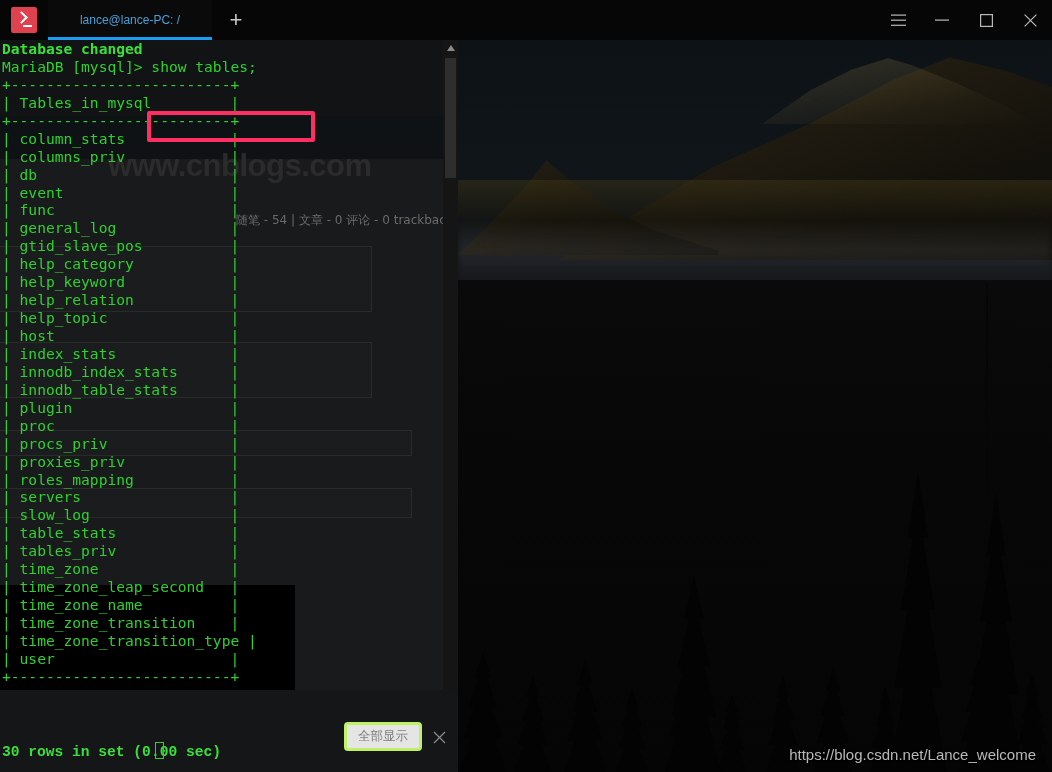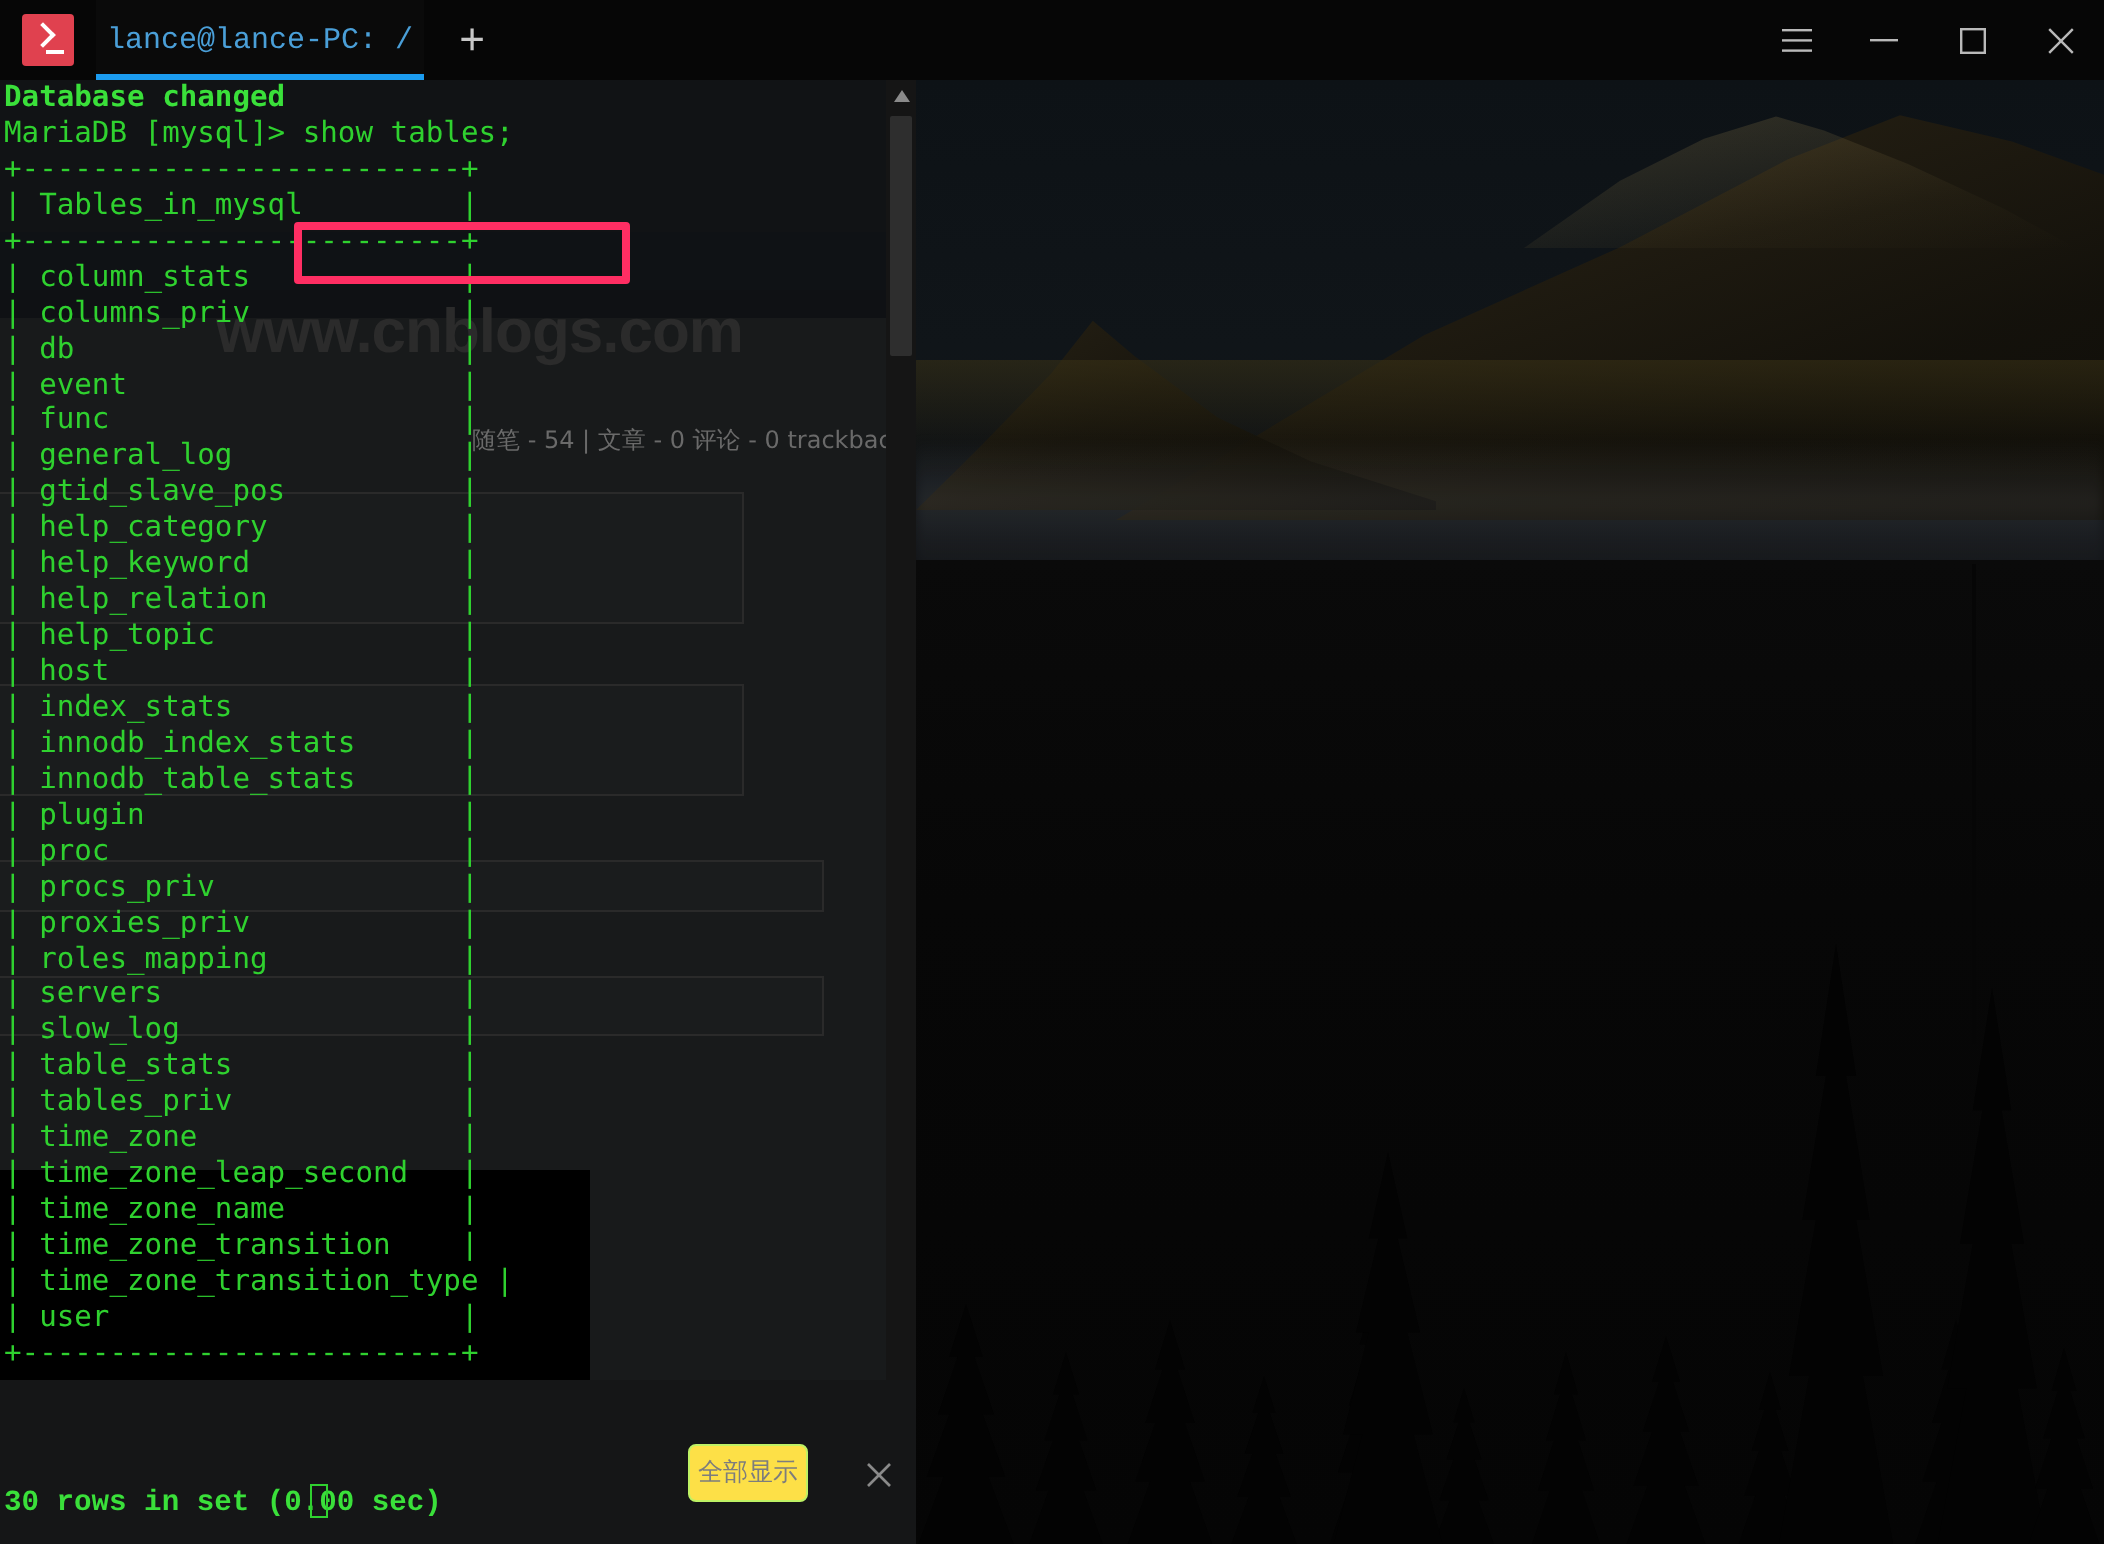--- a/index.html
+++ b/index.html
@@ -134,22 +134,22 @@
     left: 12px; bottom: 6px;
     width: 9px; height: 2px;
     background: #fff;
   }
   .tab {
     position: relative;
     width: 164px;
     display: flex; align-items: center; justify-content: center;
     background: #0a0a0a;
     color: #4a9fd8;
-    font-size: 15px;
-    font-family: Liberation Mono, monospace;
+    font-size: 12px;
+    font-family: Liberation Sans, sans-serif;
   }
   .tab::after {
     content: "";
     position: absolute;
     left: 0; right: 0; bottom: 0;
     height: 3px;
     background: #1b9cf0;
   }
   .tab-new {
     width: 48px;
@@ -316,24 +316,24 @@
   .term-bottombar {
     position: absolute;
     left: 0; top: 690px;
     width: 458px; height: 82px;
     background: #151617;
     pointer-events: auto;
   }
   .showall-btn {
     position: absolute;
     left: 344px; top: 722px;
-    width: 60px; height: 29px;
-    border: 1px solid #bef264;
+    width: 78px; height: 29px;
+    border: 3px solid #bef264;
     border-radius: 4px;
-    background: #fde047;
+    background: #e5e5e5;
     color: #7d7d7d;
     font-family: "DejaVu Sans", sans-serif;
     font-size: 12.5px;
     display: flex; align-items: center; justify-content: center;
   }
   .close-x {
     position: absolute;
     left: 430px; top: 728px;
     width: 18px; height: 18px;
     color: #8a8a8a;
@@ -375,20 +375,21 @@
     <div class="wp-tree" style="left:196px;width:80px;height:196px;"></div>
     <div class="wp-tree" style="left:300px;width:50px;height:96px;"></div>
     <div class="wp-tree" style="left:346px;width:58px;height:104px;"></div>
     <div class="wp-tree" style="left:404px;width:46px;height:86px;"></div>
     <div class="wp-tree" style="left:418px;width:84px;height:300px;"></div>
     <div class="wp-tree" style="left:490px;width:60px;height:112px;"></div>
     <div class="wp-tree" style="left:498px;width:80px;height:278px;"></div>
     <div class="wp-tree" style="left:548px;width:52px;height:98px;"></div>
   </div>
 
+  <div class="blog-wm">https://blog.csdn.net/Lance_welcome</div>
 
   <div class="term-window">
 
     <div class="titlebar">
 
       <div class="tb-appicon">
         <div class="appicon-sq"></div>
       </div>
 
       <div class="tab">

